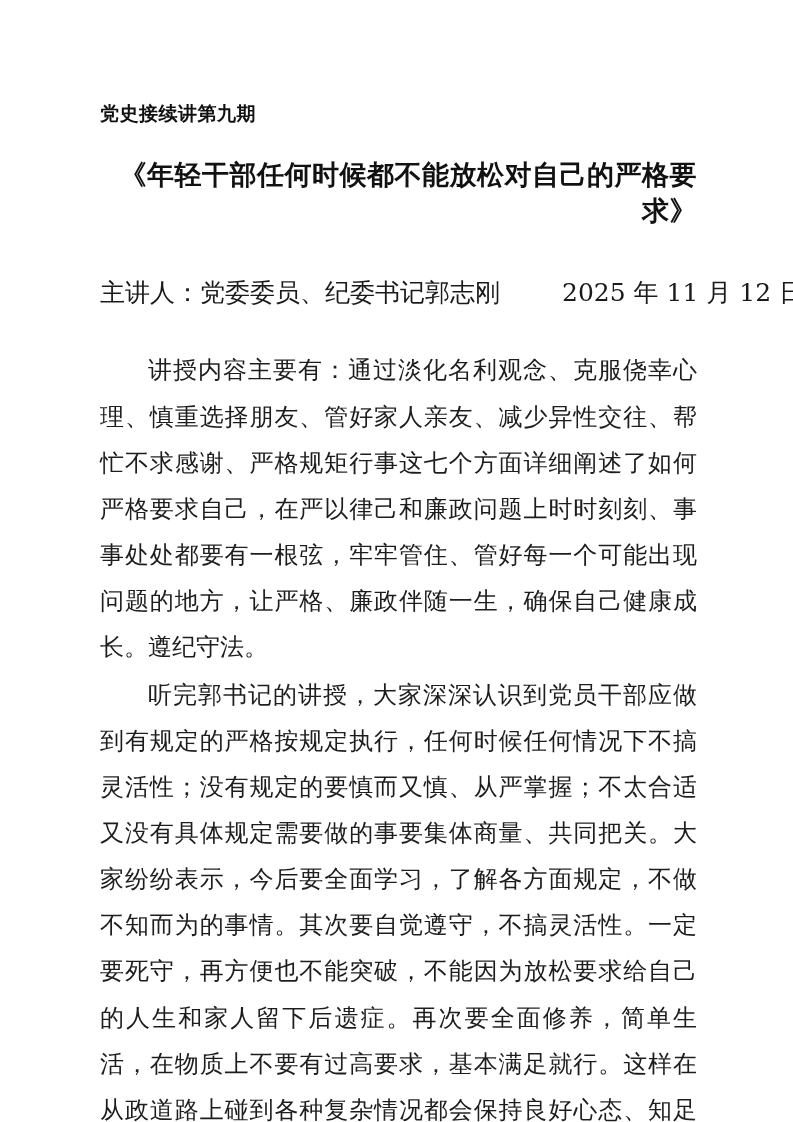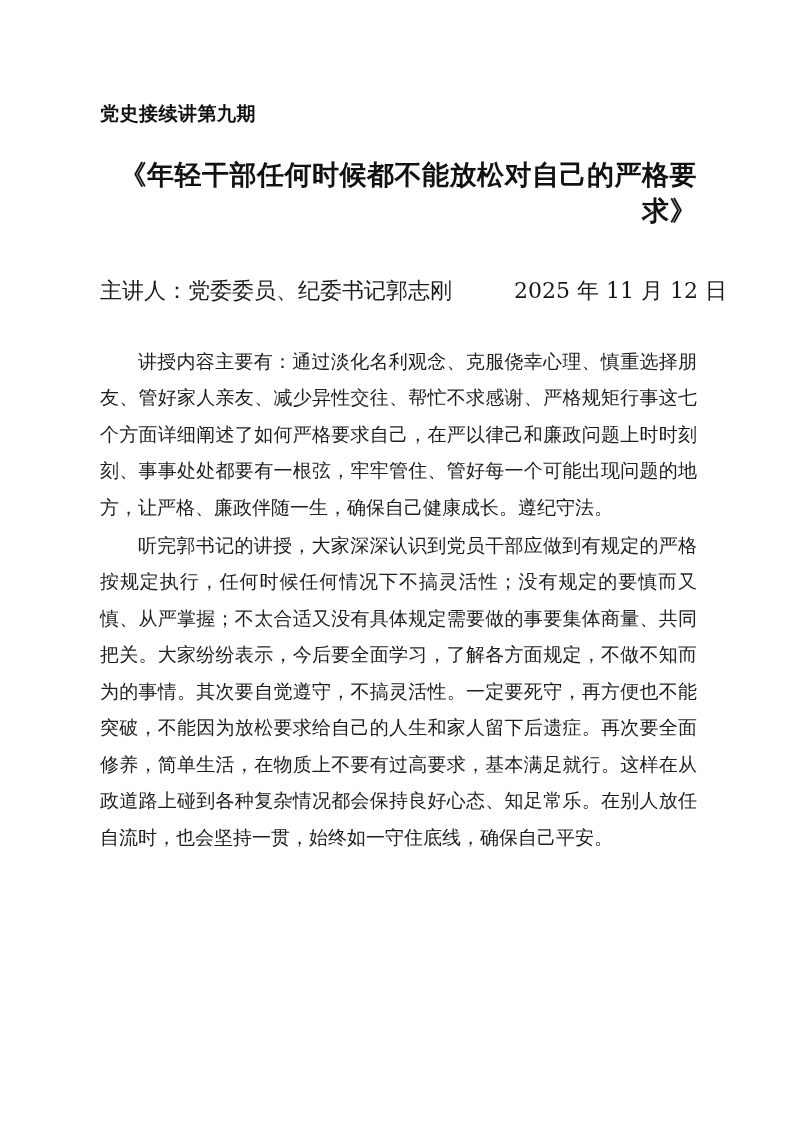--- a/index.html
+++ b/index.html
@@ -39,34 +39,34 @@
     font-size: 27px;
     text-align: right;
     color: #111111;
     margin: 0 0 44px 0;
     line-height: 1.35;
     letter-spacing: 0.5px;
   }
   .byline-row {
     display: flex;
     align-items: baseline;
-    font-size: 22px;
+    font-size: 25px;
     color: #1a1a1a;
     margin: 0 0 34px 0;
     line-height: 1.6;
   }
   .byline-speaker {
     white-space: nowrap;
   }
   .byline-date {
     margin-left: 62px;
     white-space: nowrap;
   }
   .body-para {
-    font-size: 19px;
+    font-size: 24px;
     line-height: 1.92;
     text-align: justify;
     text-justify: inter-ideograph;
     text-indent: 2em;
     margin: 0 0 2px 0;
     color: #1d1d1d;
   }
 </style>
 </head>
 <body>

